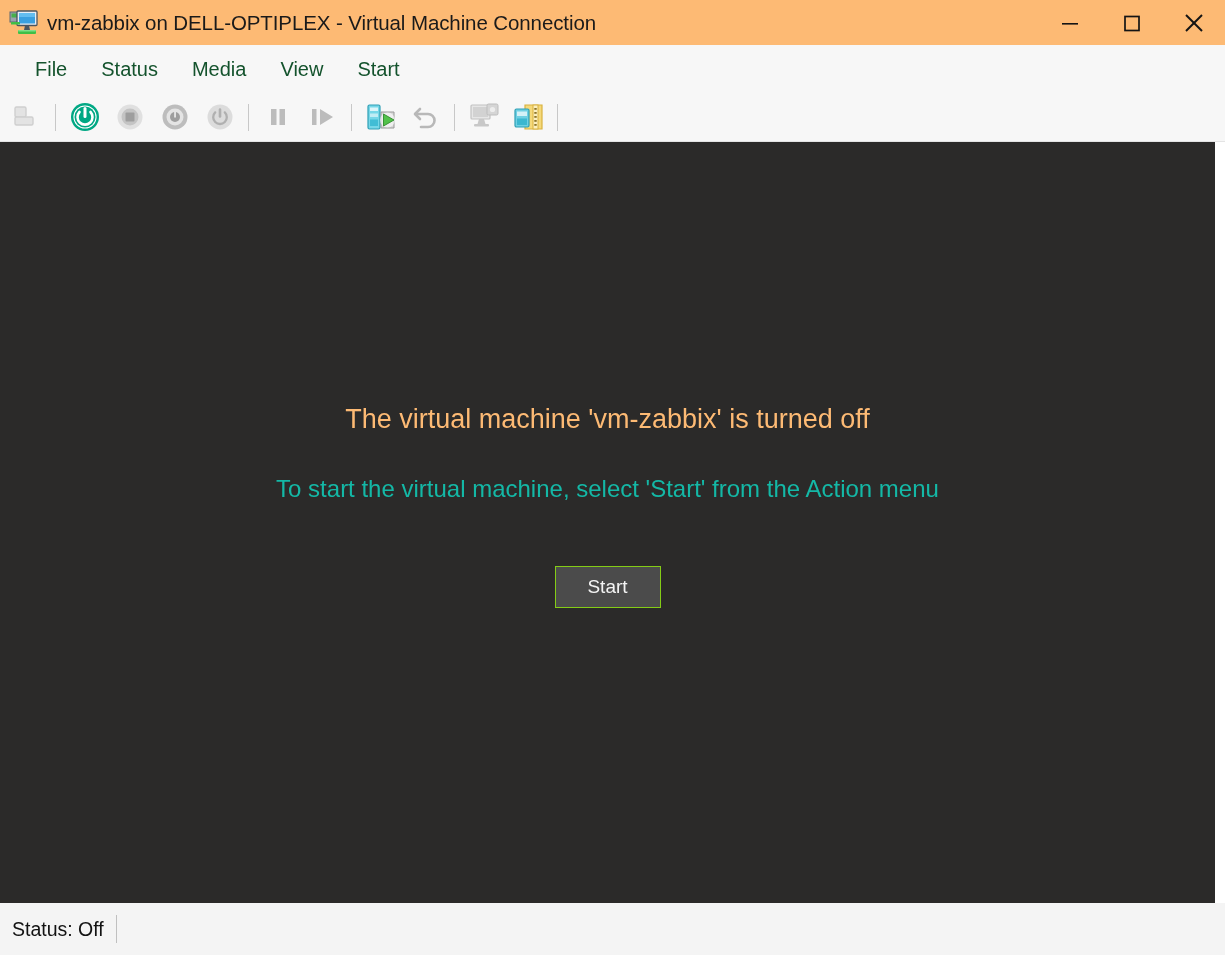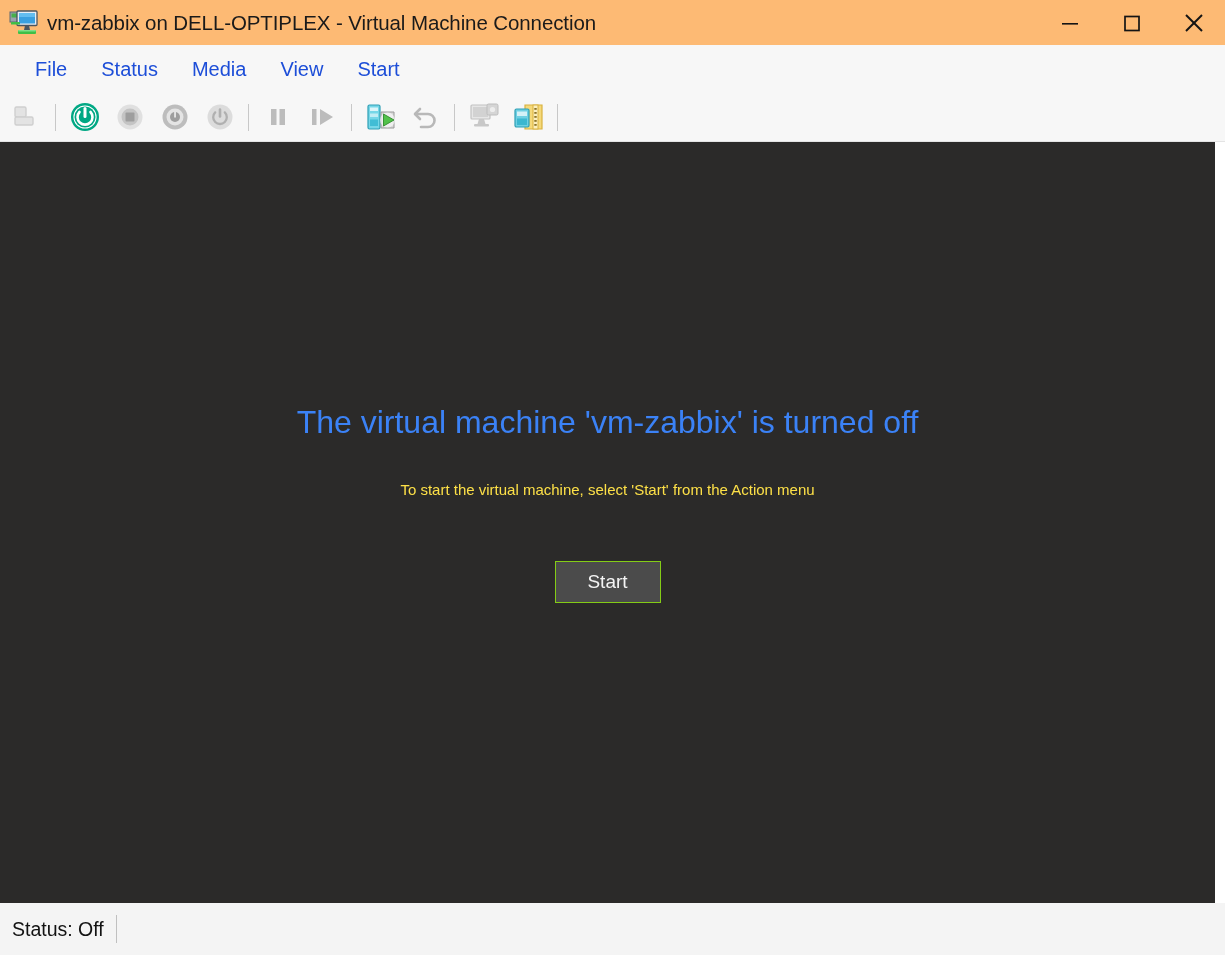--- a/index.html
+++ b/index.html
@@ -73,21 +73,21 @@
     height: 48px;
     background: #f7f7f7;
     display: flex;
     align-items: center;
     padding-left: 18px;
     flex: 0 0 auto;
     box-sizing: border-box;
   }
   .menu-item {
     font-size: 20px;
-    color: #1d4ed8;
+    color: #14532d;
     padding: 4px 17px;
     cursor: default;
     white-space: nowrap;
     font-family: "Liberation Sans", sans-serif;
   }
 
   
   .toolbar {
     height: 49px;
     background: #f7f7f7;
@@ -122,29 +122,29 @@
     margin: 0 10px 0 0;
     position: relative;
     display: flex;
     flex-direction: column;
     align-items: center;
     justify-content: flex-start;
     overflow: hidden;
   }
   .vm-msg-main {
     margin-top: 262px;
-    font-size: 32px;
-    color: #3b82f6;
+    font-size: 27px;
+    color: #fdba74;
     text-align: center;
     font-family: "Liberation Sans", sans-serif;
   }
   .vm-msg-sub {
     margin-top: 40px;
-    font-size: 15px;
-    color: #fde047;
+    font-size: 24px;
+    color: #14b8a6;
     text-align: center;
     font-family: "Liberation Sans", sans-serif;
   }
   .vm-start-btn {
     margin-top: 63px;
     width: 106px;
     height: 42px;
     background: #4b4b4b;
     border: 1px solid #84cc16;
     color: #f4f4f4;

